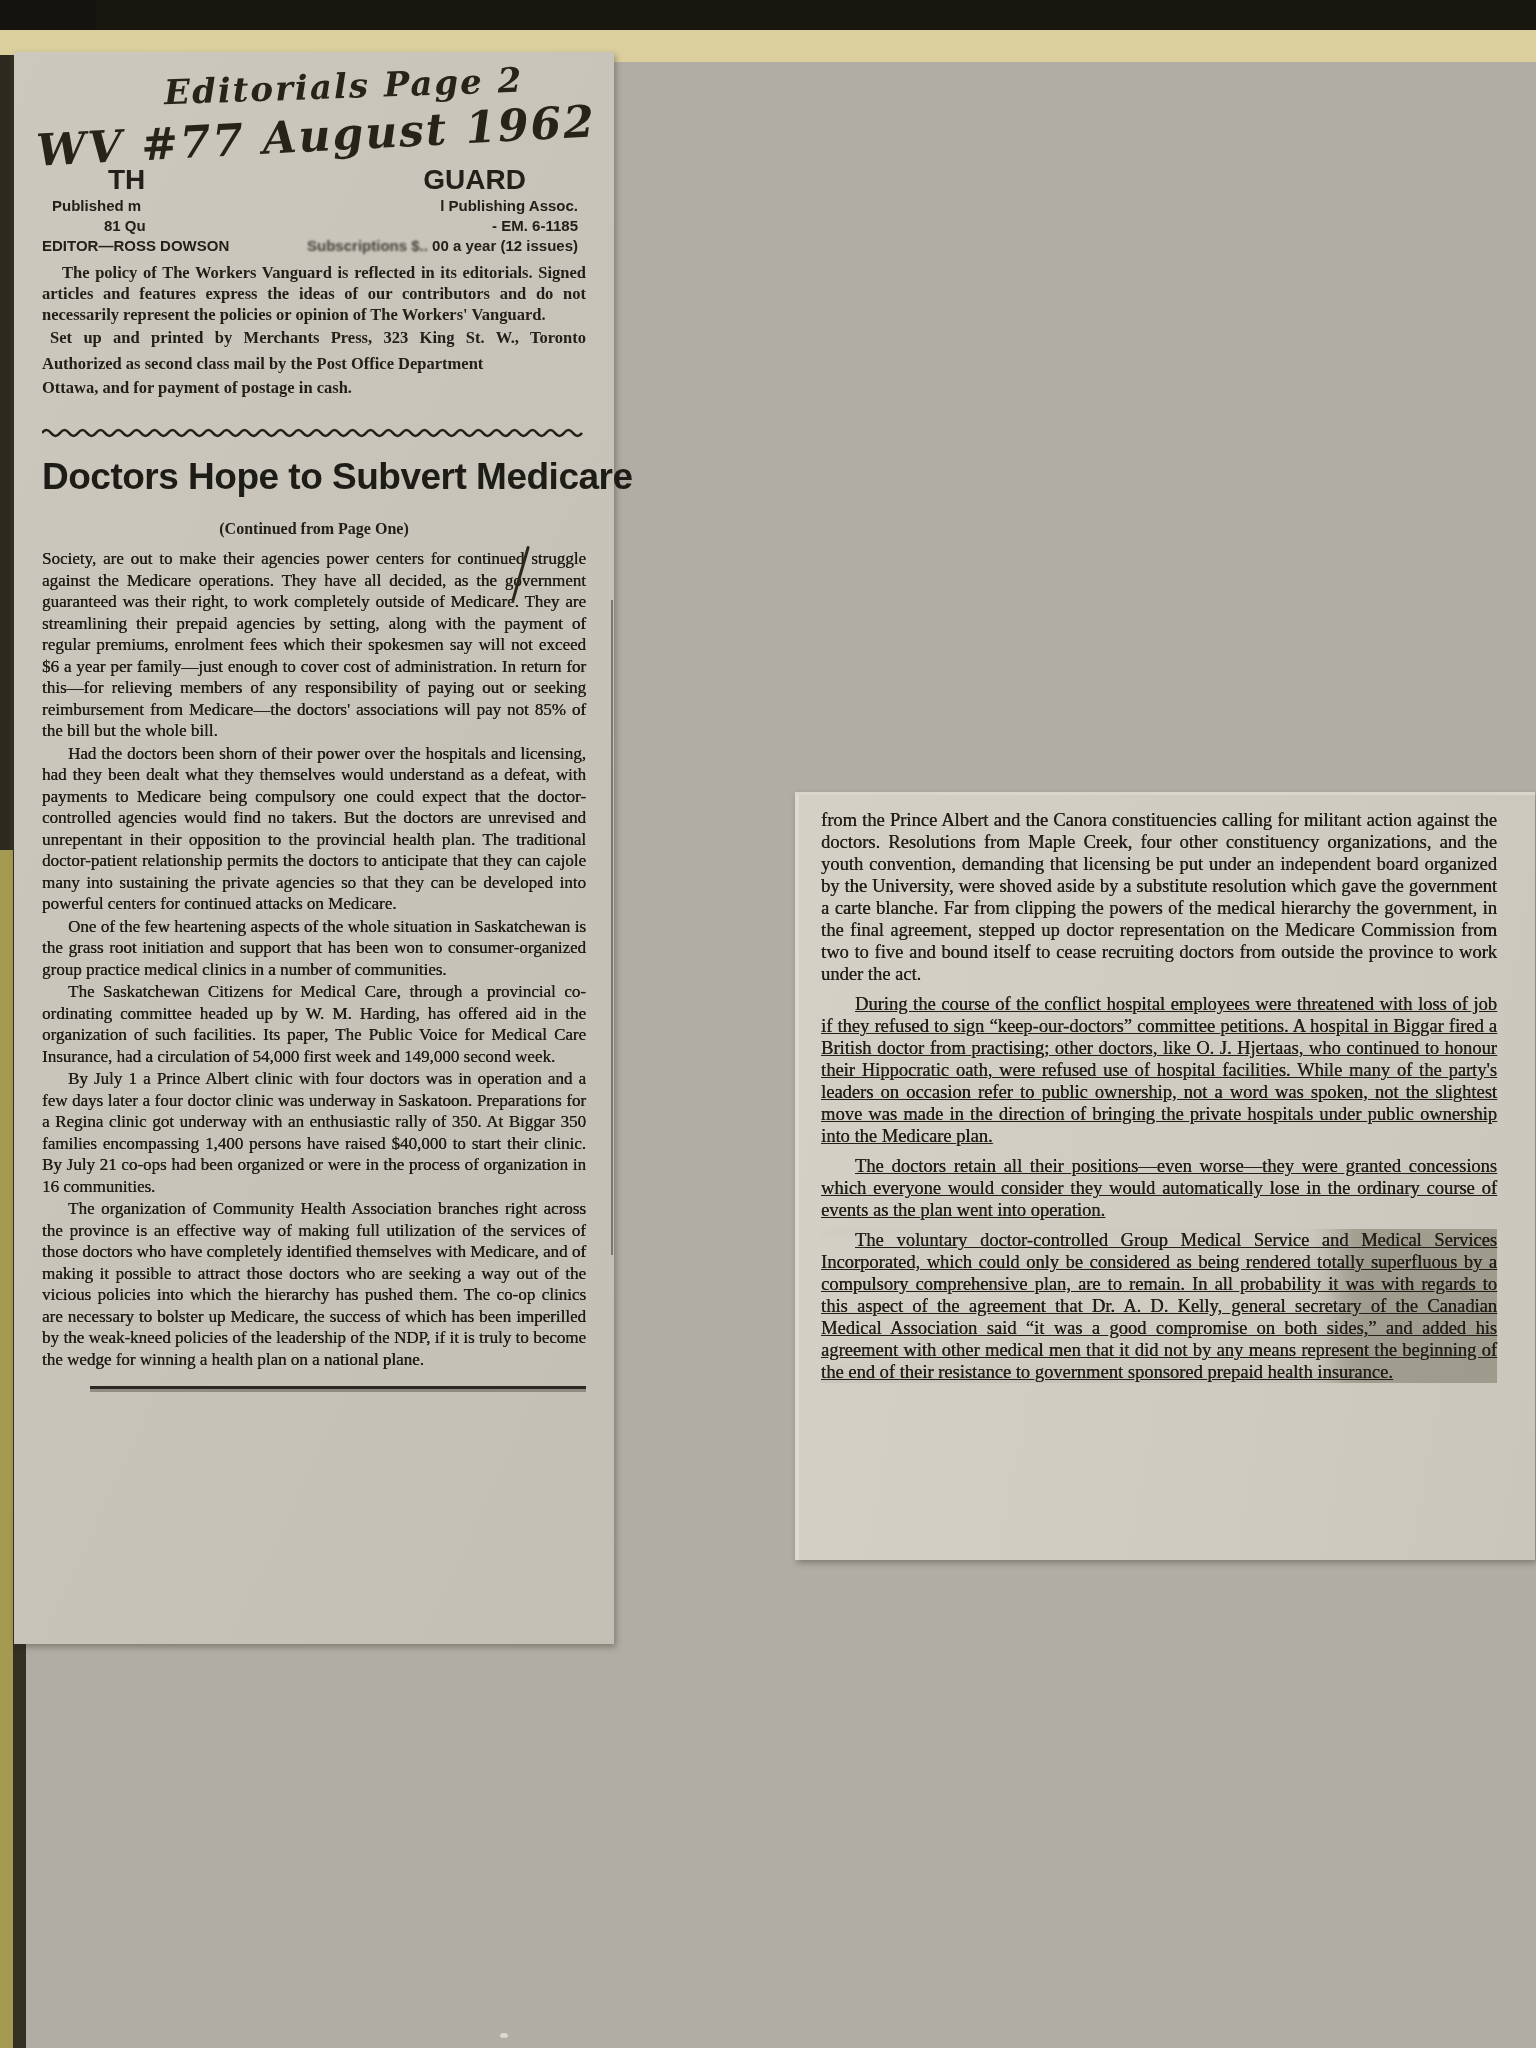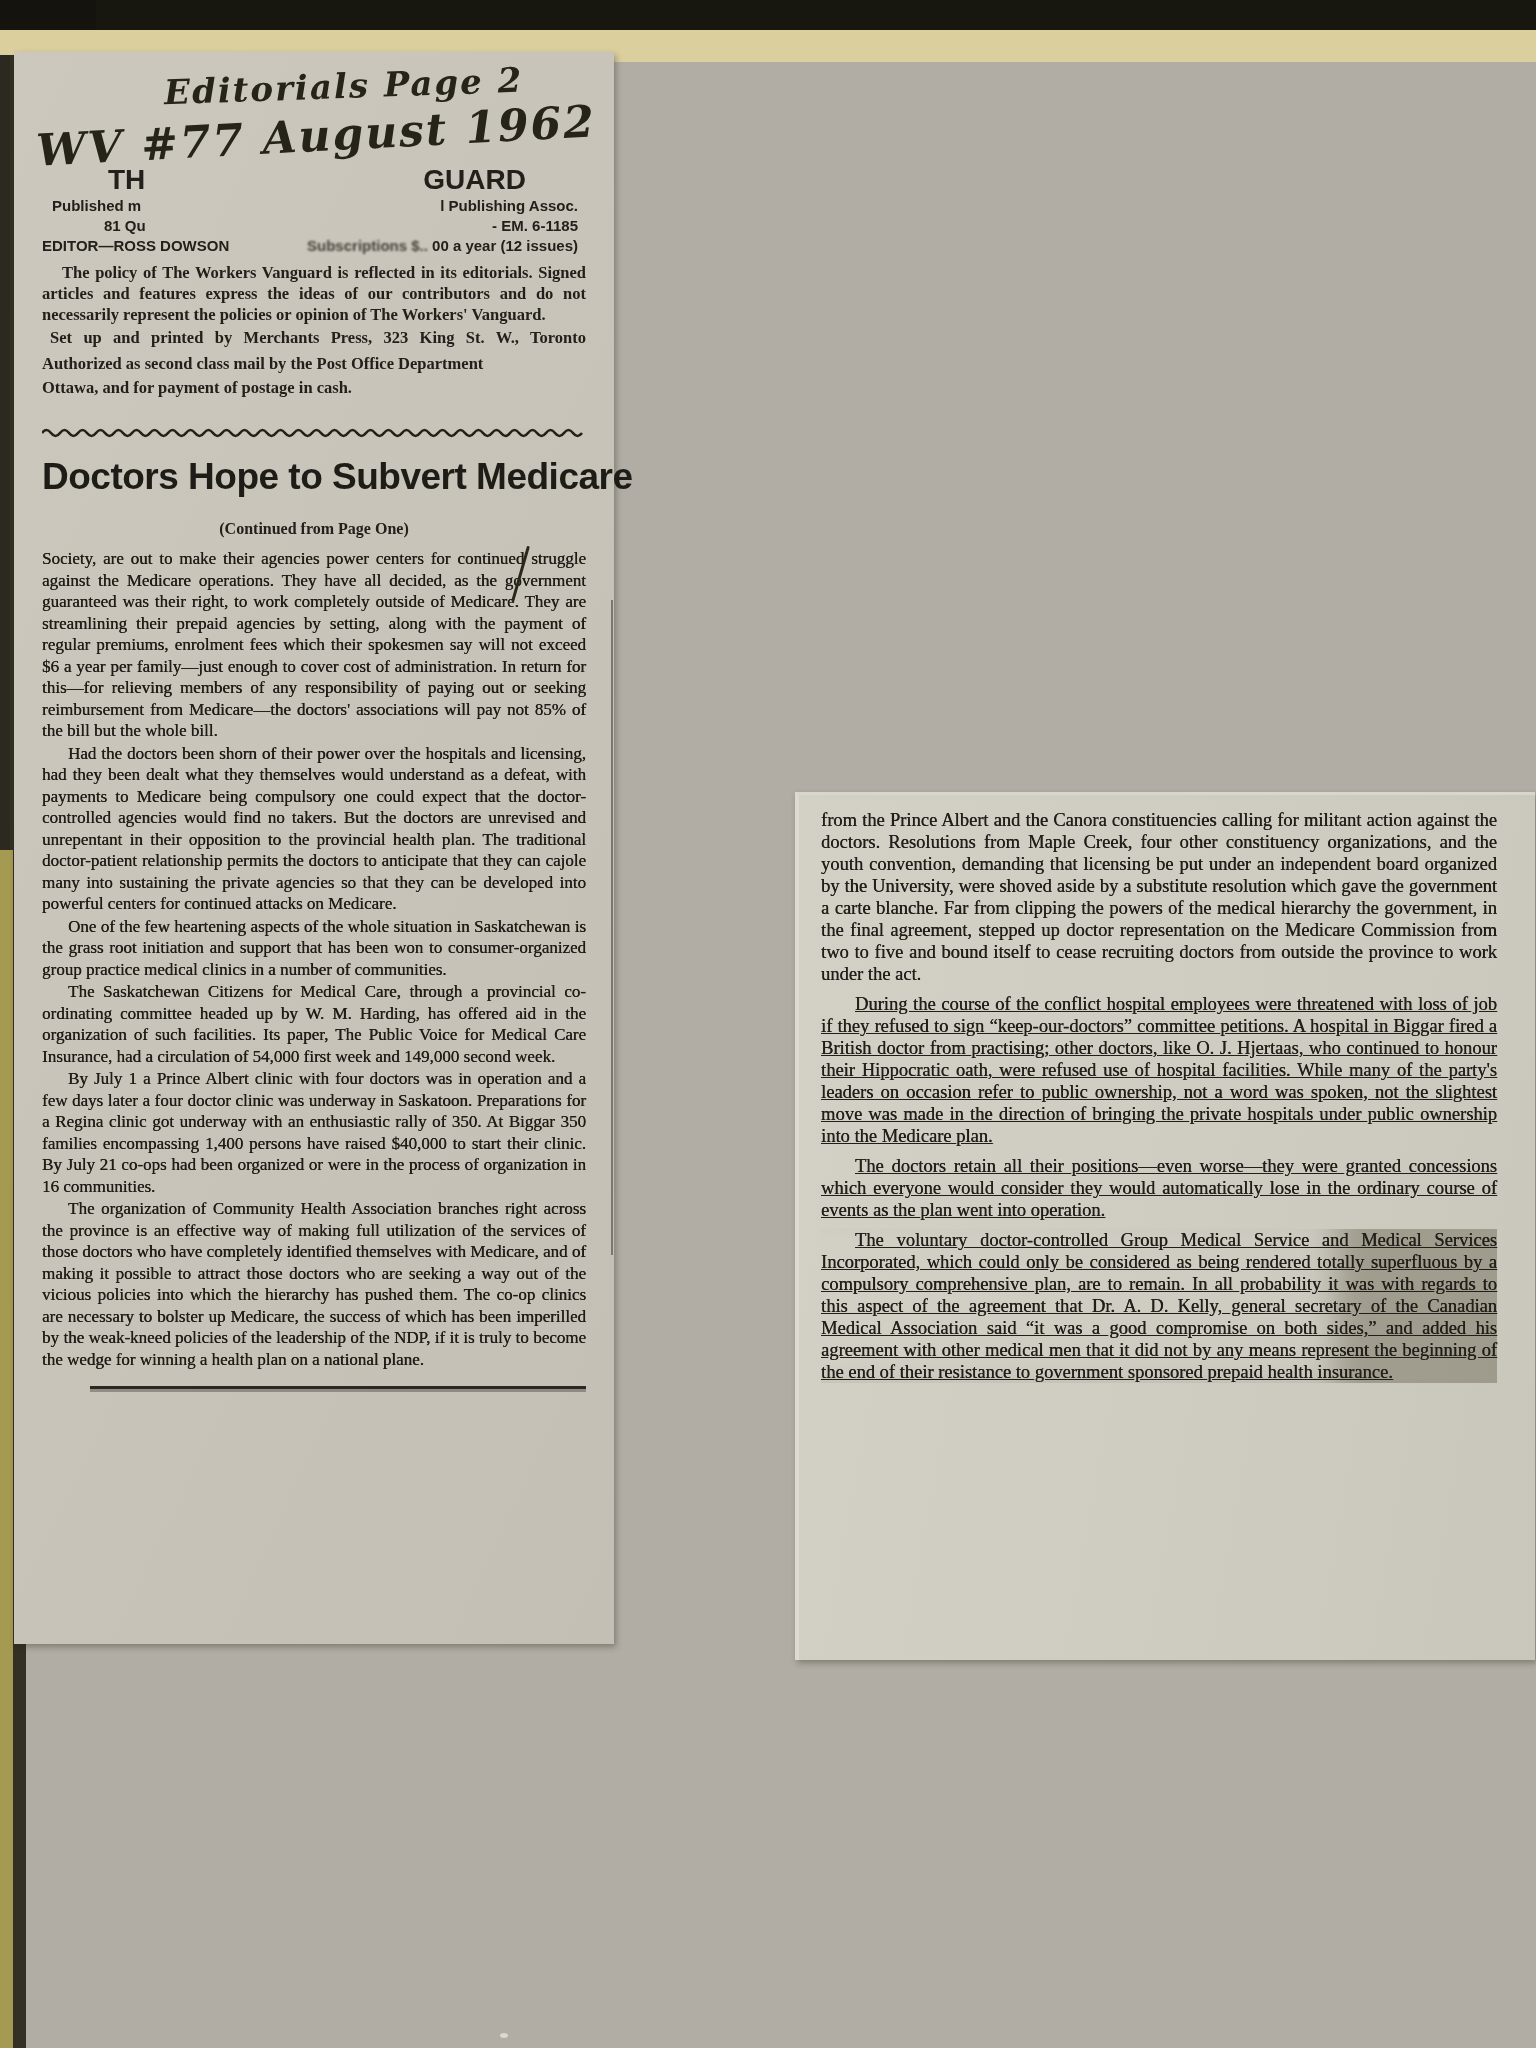--- a/index.html
+++ b/index.html
@@ -14,21 +14,21 @@
   .top-tan-band{position:absolute;left:0;top:30px;width:1536px;height:32px;background:#dbcf9e;}
   .left-dark-edge{position:absolute;left:10px;top:55px;width:16px;height:1993px;background:#343023;}
   .left-olive-strip{position:absolute;left:0;top:850px;width:13px;height:1198px;background:#a59a51;}
   .left-upper-dark{position:absolute;left:0;top:55px;width:13px;height:795px;background:#2c2920;}
   .bottom-mark{position:absolute;left:500px;top:2033px;width:8px;height:5px;background:#dcd8cb;border-radius:50%;}
 
   
   .clip{position:absolute;background:#c9c5ba;box-shadow:2px 3px 6px rgba(40,36,25,.35);}
   .clip-left{left:14px;top:52px;width:600px;height:1592px;
     background:linear-gradient(115deg,#ccc8bd 0%,#c7c3b8 55%,#c3bfb4 100%);}
-  .clip-right{left:795px;top:792px;width:740px;height:868px;
+  .clip-right{left:795px;top:792px;width:740px;height:768px;
     background:linear-gradient(100deg,#d3d0c6 0%,#cecbc1 60%,#c9c6bb 100%);
     border-left:4px solid #dddad1;border-top:3px solid #d9d6cc;
     padding:14px 38px 0 22px;box-sizing:border-box;}
 
   
   .handwriting{
     position:absolute;color:#262419;
     font-family:"DejaVu Serif", cursive;
     font-style:italic;font-weight:bold;letter-spacing:2px;
     white-space:nowrap;

